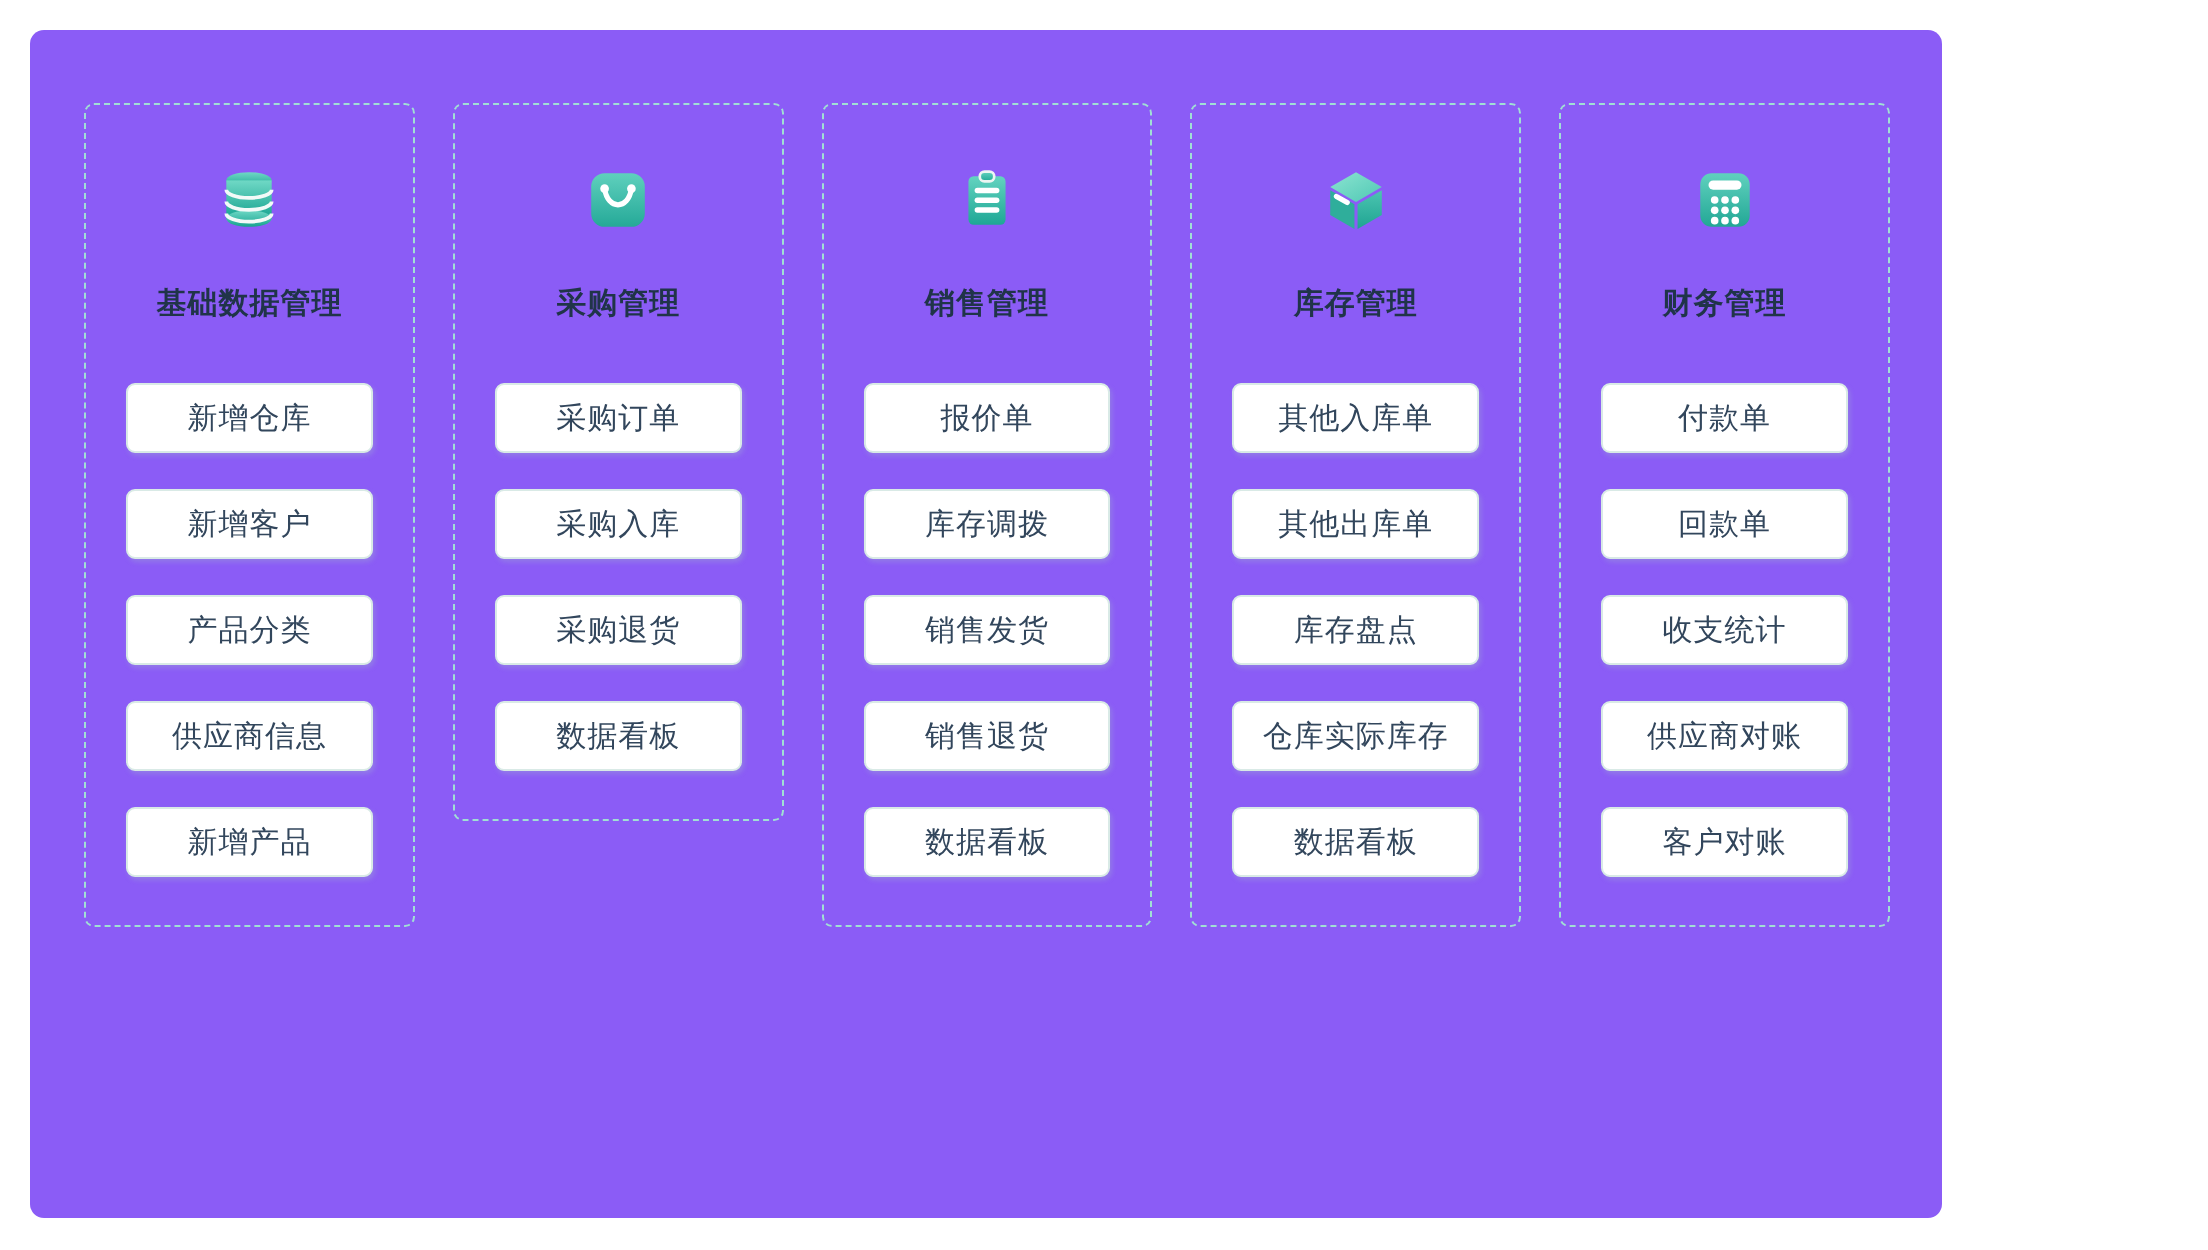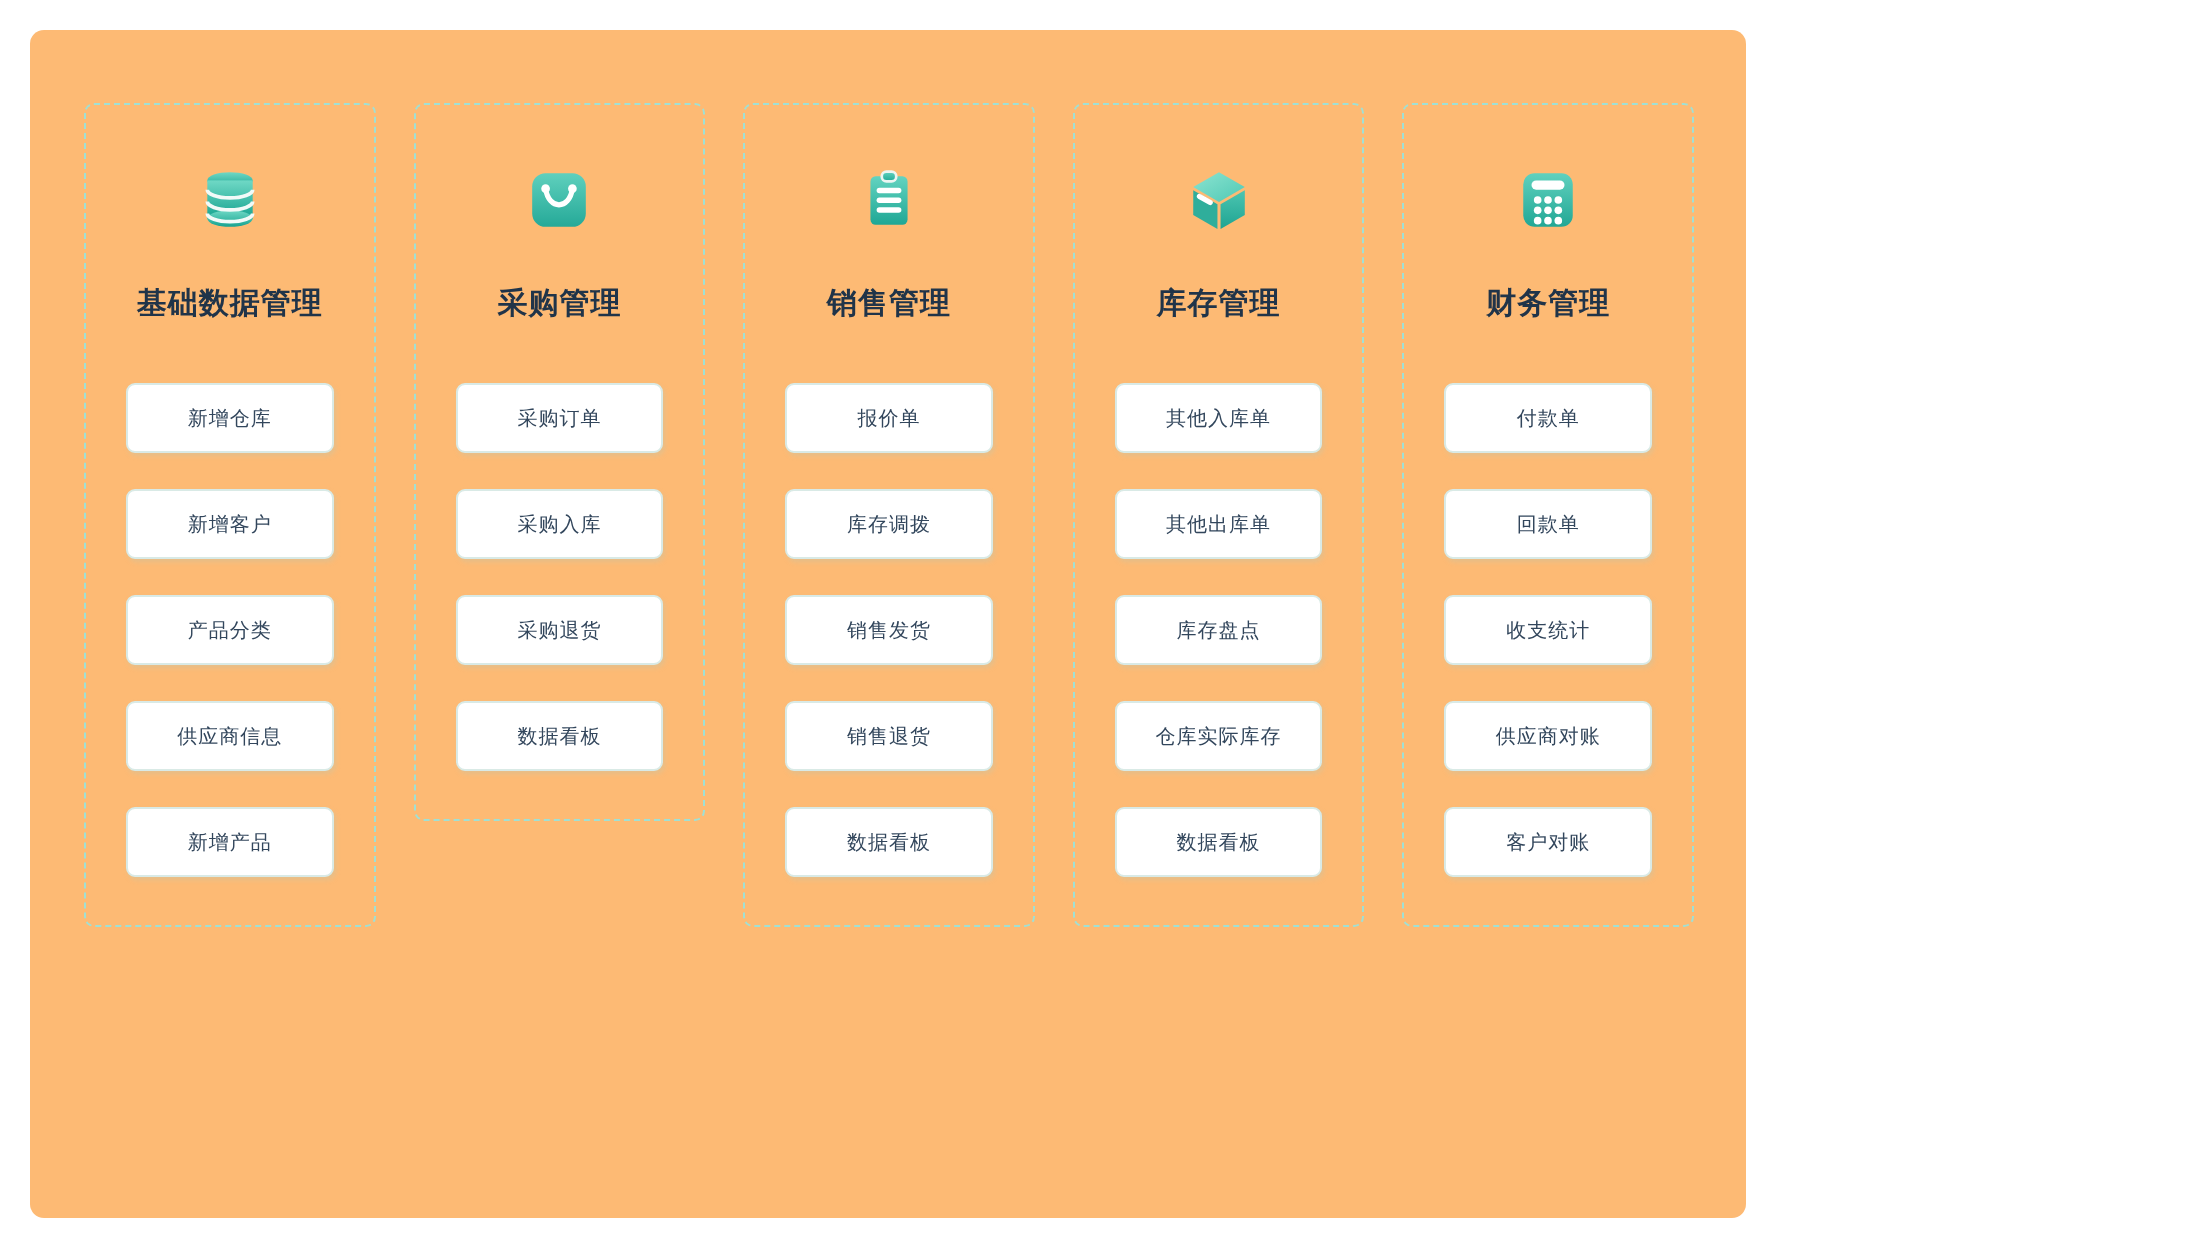--- a/index.html
+++ b/index.html
@@ -1,21 +1,21 @@
 <!DOCTYPE html>
 <html><head>
 <meta charset="utf-8">
 <style>
   * { margin: 0; padding: 0; box-sizing: border-box; }
   html, body { width: 2208px; height: 1250px; background: #ffffff; font-family: "Liberation Sans", "DejaVu Sans", sans-serif; }
   .canvas {
     position: absolute;
     left: 30px; top: 30px;
-    width: 1716px; height: 1188px;
-    background: #fdba74;
+    width: 1912px; height: 1188px;
+    background: #8b5cf6;
     border-radius: 14px;
     overflow: hidden;
   }
   .columns {
     display: flex;
     align-items: flex-start;
     gap: 38px;
     padding: 73px 52px 0 54px;
   }
   .card {
@@ -49,21 +49,21 @@
     gap: 36px;
   }
   .item {
     width: 100%;
     height: 70px;
     background: #ffffff;
     border: 2px solid #d9eae6;
     border-radius: 9px;
     box-shadow: 2px 3px 5px rgba(168, 205, 199, 0.28);
     font-family: "Liberation Sans", "DejaVu Sans", sans-serif;
-    font-size: 20px;
+    font-size: 30px;
     color: #32465c;
     display: flex;
     align-items: center;
     justify-content: center;
     cursor: pointer;
     letter-spacing: 1px;
   }
 </style>
 </head>
 <body>

